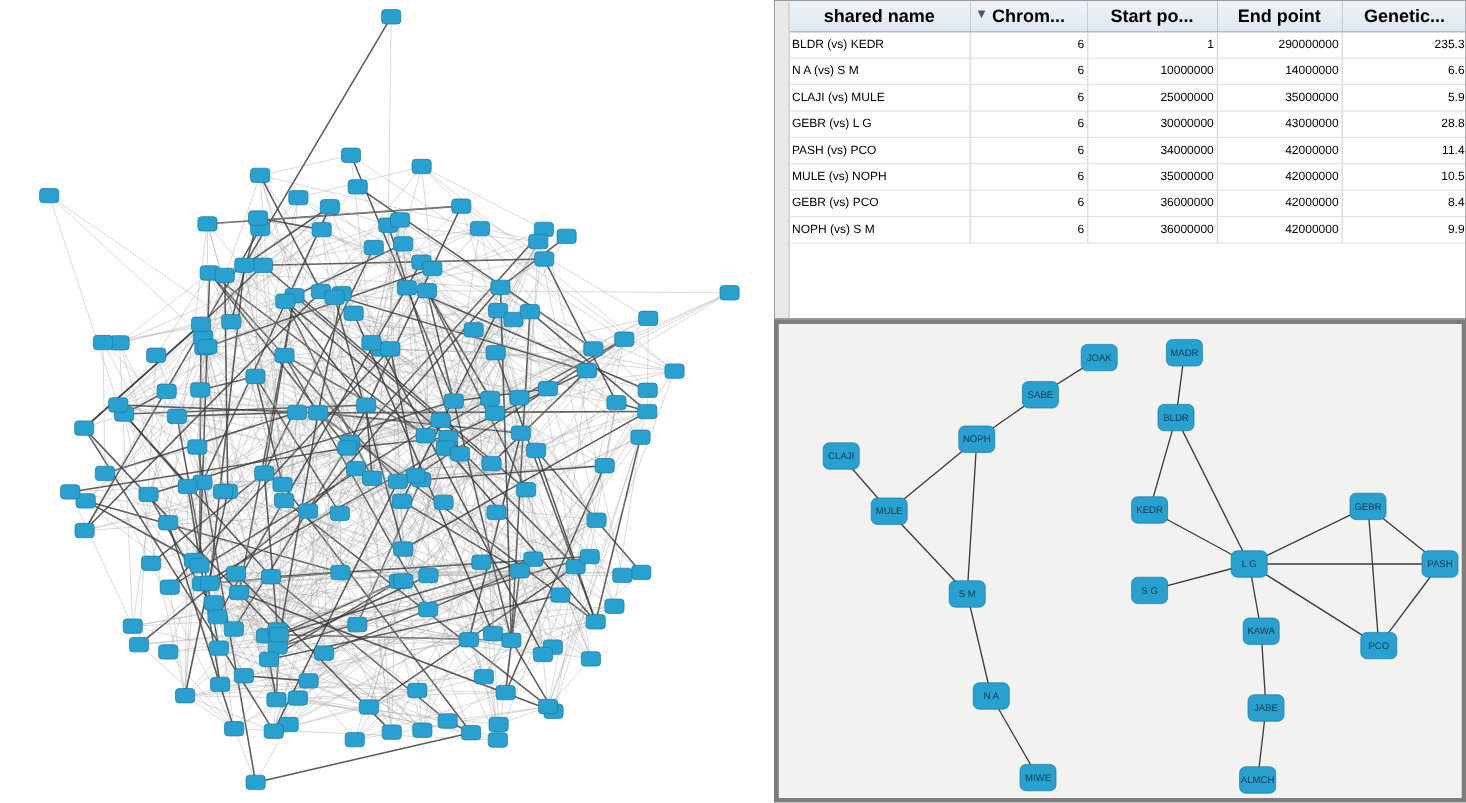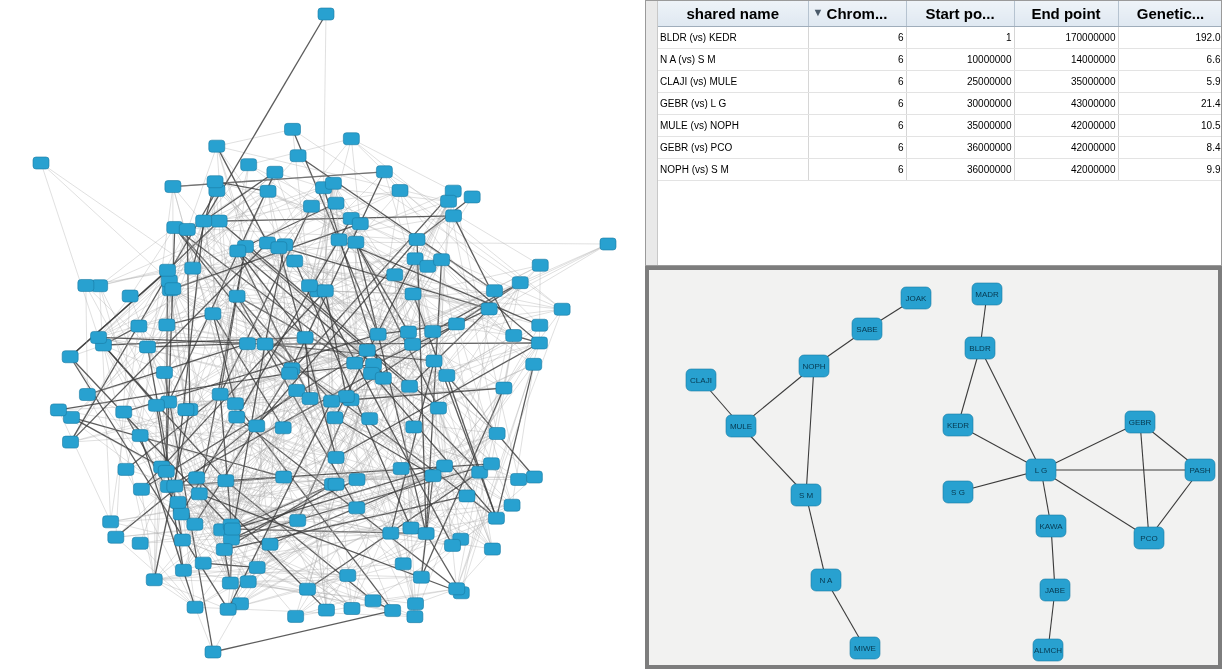--- a/index.html
+++ b/index.html
@@ -1177,43 +1177,50 @@
               <th>Start po...</th>
               <th>End point</th>
               <th>Genetic...</th>
             </tr>
           </thead>
           <tbody id="table-body">
               <tr class="row">
                 <td class="left">BLDR (vs) KEDR</td>
                 <td class="num">6</td>
                 <td class="num">1</td>
-                <td class="num">170000000</td>
-                <td class="num">192.0</td>
+                <td class="num">290000000</td>
+                <td class="num">235.3</td>
               </tr>
               <tr class="row">
                 <td class="left">N A (vs) S M</td>
                 <td class="num">6</td>
                 <td class="num">10000000</td>
                 <td class="num">14000000</td>
                 <td class="num">6.6</td>
               </tr>
               <tr class="row">
                 <td class="left">CLAJI (vs) MULE</td>
                 <td class="num">6</td>
                 <td class="num">25000000</td>
                 <td class="num">35000000</td>
                 <td class="num">5.9</td>
               </tr>
               <tr class="row">
                 <td class="left">GEBR (vs) L G</td>
                 <td class="num">6</td>
                 <td class="num">30000000</td>
                 <td class="num">43000000</td>
-                <td class="num">21.4</td>
+                <td class="num">28.8</td>
+              </tr>
+              <tr class="row">
+                <td class="left">PASH (vs) PCO</td>
+                <td class="num">6</td>
+                <td class="num">34000000</td>
+                <td class="num">42000000</td>
+                <td class="num">11.4</td>
               </tr>
               <tr class="row">
                 <td class="left">MULE (vs) NOPH</td>
                 <td class="num">6</td>
                 <td class="num">35000000</td>
                 <td class="num">42000000</td>
                 <td class="num">10.5</td>
               </tr>
               <tr class="row">
                 <td class="left">GEBR (vs) PCO</td>

